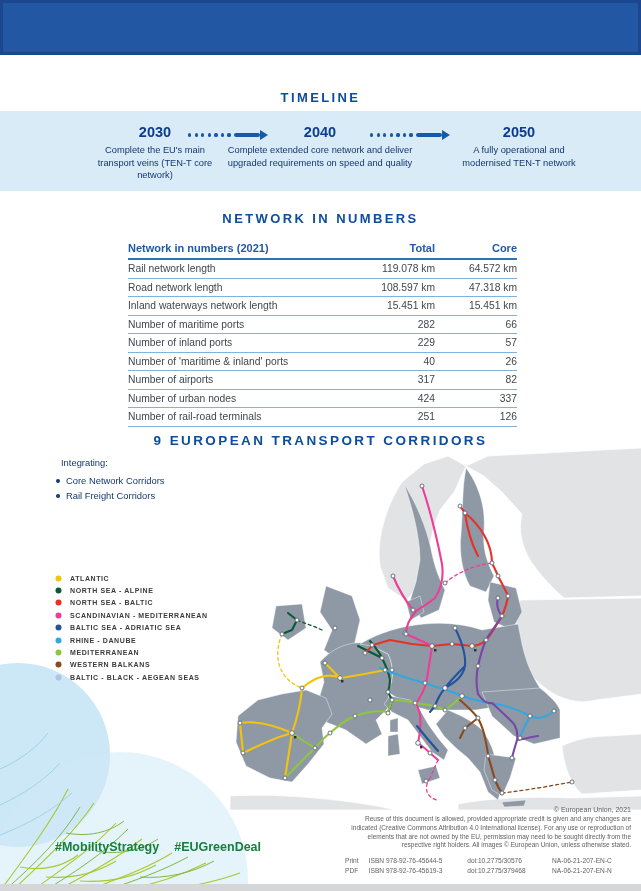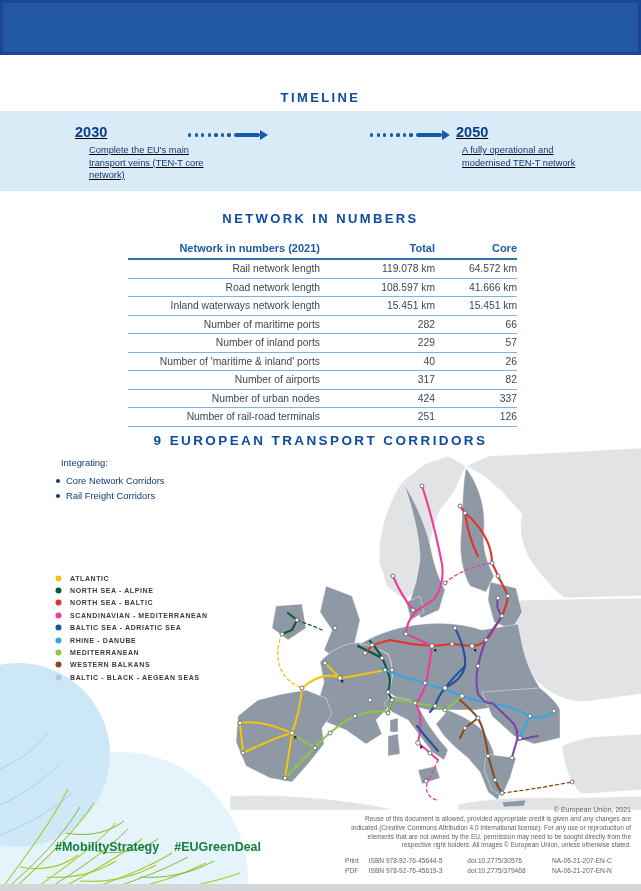--- a/index.html
+++ b/index.html
@@ -6,34 +6,34 @@
   .page{position:relative;width:641px;height:891px;overflow:hidden;background:#fff;
         font-family:"Liberation Sans","DejaVu Sans",sans-serif;}
   
   .top-band{position:absolute;left:0;top:0;width:641px;height:55px;background:#2257a4;
             border:3px solid #1a478f;box-sizing:border-box;}
   
   .sec-heading{position:absolute;left:0;width:641px;text-align:center;color:#0d4da0;
                font-weight:bold;font-size:13px;letter-spacing:2.4px;}
   
   .tl-band{position:absolute;left:0;top:111px;width:641px;height:80px;background:#d9ebf7;}
-  .tl-item{position:absolute;text-align:left;text-decoration:underline;}
+  .tl-item{position:absolute;text-align:center;}
   .tl-year{font-size:14.5px;font-weight:bold;color:#0b3c8f;line-height:18px;}
   .tl-desc{font-size:9.3px;color:#14386f;line-height:12.5px;margin-top:3px;}
   .tl-arrow{position:absolute;top:19px;display:flex;align-items:center;}
   .tl-arrow .dot{width:3.2px;height:3.2px;border-radius:50%;background:#1559ac;margin-right:3.4px;}
   .tl-arrow .shaft{width:26px;height:3.6px;background:#1559ac;border-radius:2px;}
   .tl-arrow .head{width:0;height:0;border-top:5.5px solid transparent;border-bottom:5.5px solid transparent;
                   border-left:8px solid #1559ac;}
   
   .nn-table{position:absolute;left:128px;top:238px;width:389px;}
   .nn-row{display:flex;align-items:center;height:17.5px;border-bottom:1px solid #7fb2dc;
           font-size:10.3px;color:#3f474f;}
   .nn-row.header{height:20px;border-bottom:2px solid #2e74b5;font-size:11px;font-weight:bold;color:#1e5aa5;}
-  .nn-label{flex:1;text-align:right;}
+  .nn-label{flex:1;text-align:left;}
   .nn-total{width:115px;text-align:right;}
   .nn-core{width:82px;text-align:right;}
   
   .intro{position:absolute;left:61px;color:#14386f;font-size:9.4px;line-height:12.6px;}
   .bullets{position:absolute;left:56px;color:#14386f;font-size:9.4px;line-height:14.5px;}
   .bullets .b{display:flex;align-items:center;}
   .bullets .bd{width:4px;height:4px;border-radius:50%;background:#14386f;margin-right:6px;}
   
   .legend{position:absolute;left:55px;top:572px;}
   .lg-item{display:flex;align-items:center;height:12.4px;}
@@ -71,20 +71,24 @@
       <span class="dot"></span>
         <span class="dot"></span>
         <span class="dot"></span>
         <span class="dot"></span>
       <span class="dot"></span>
         <span class="dot"></span>
         <span class="dot"></span>
       <span class="shaft"></span>
         <span class="head"></span>
     </div>
+    <div class="tl-item" style="left:222px;top:12px;width:196px;">
+      <div class="tl-year">2040</div>
+      <div class="tl-desc">Complete extended core network and deliver upgraded requirements on speed and quality</div>
+    </div>
     <div class="tl-arrow" style="left:370px;">
       <span class="dot"></span>
         <span class="dot"></span>
         <span class="dot"></span>
         <span class="dot"></span>
       <span class="dot"></span>
         <span class="dot"></span>
         <span class="dot"></span>
       <span class="shaft"></span>
         <span class="head"></span>
@@ -103,21 +107,21 @@
       <div class="nn-core">Core</div>
     </div>
     <div class="nn-row">
       <div class="nn-label">Rail network length</div>
       <div class="nn-total">119.078 km</div>
       <div class="nn-core">64.572 km</div>
     </div>
     <div class="nn-row">
       <div class="nn-label">Road network length</div>
       <div class="nn-total">108.597 km</div>
-      <div class="nn-core">41.666 km</div>
+      <div class="nn-core">47.318 km</div>
     </div>
     <div class="nn-row">
       <div class="nn-label">Inland waterways network length</div>
       <div class="nn-total">15.451 km</div>
       <div class="nn-core">15.451 km</div>
     </div>
     <div class="nn-row">
       <div class="nn-label">Number of maritime ports</div>
       <div class="nn-total">282</div>
       <div class="nn-core">66</div>

